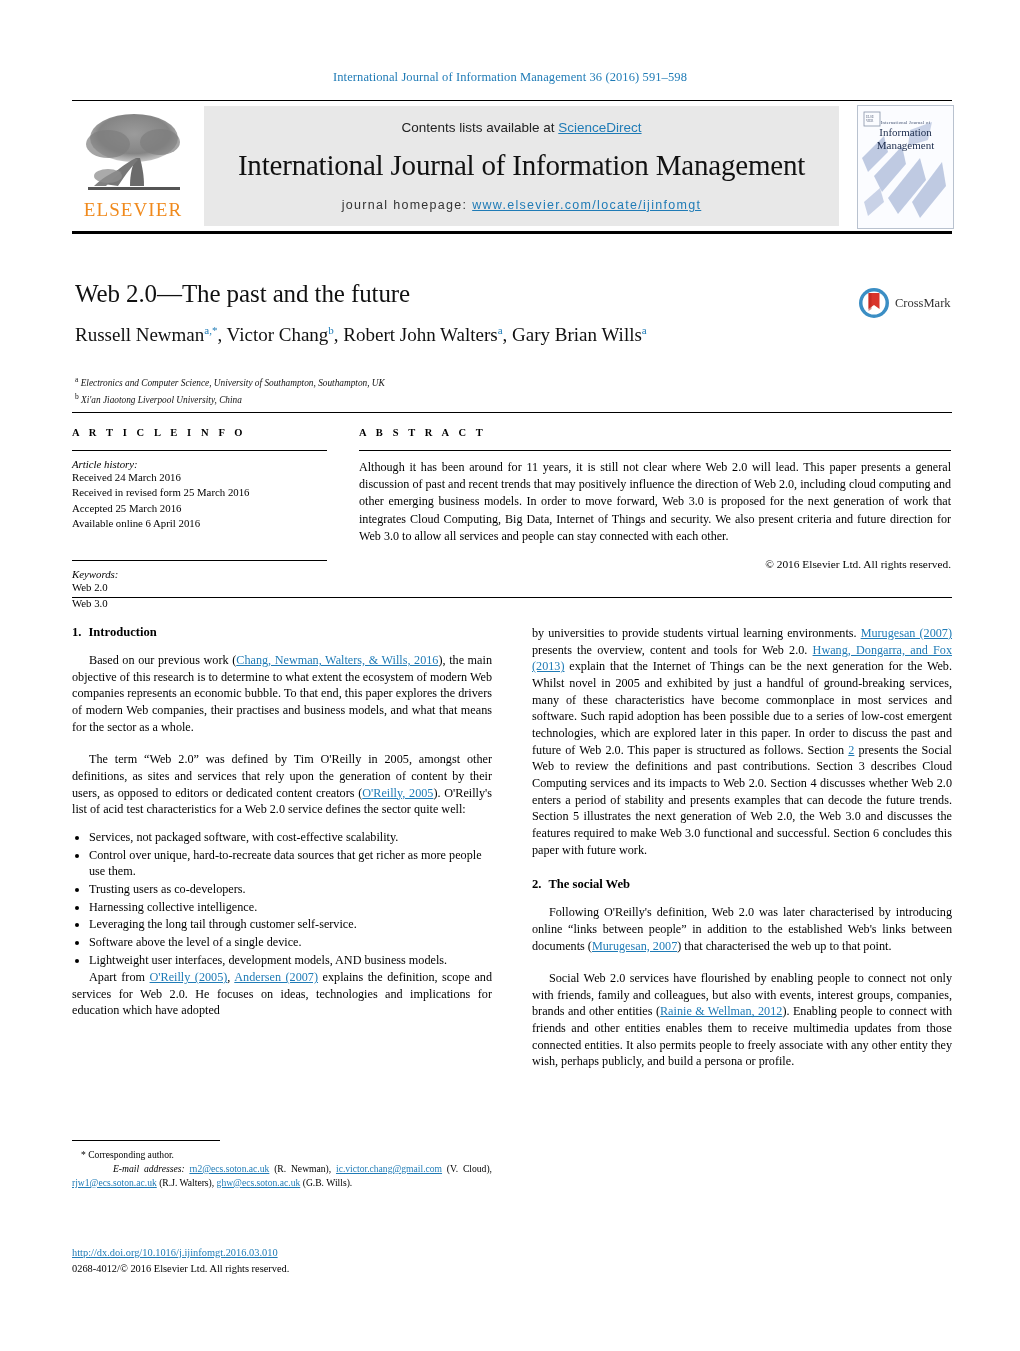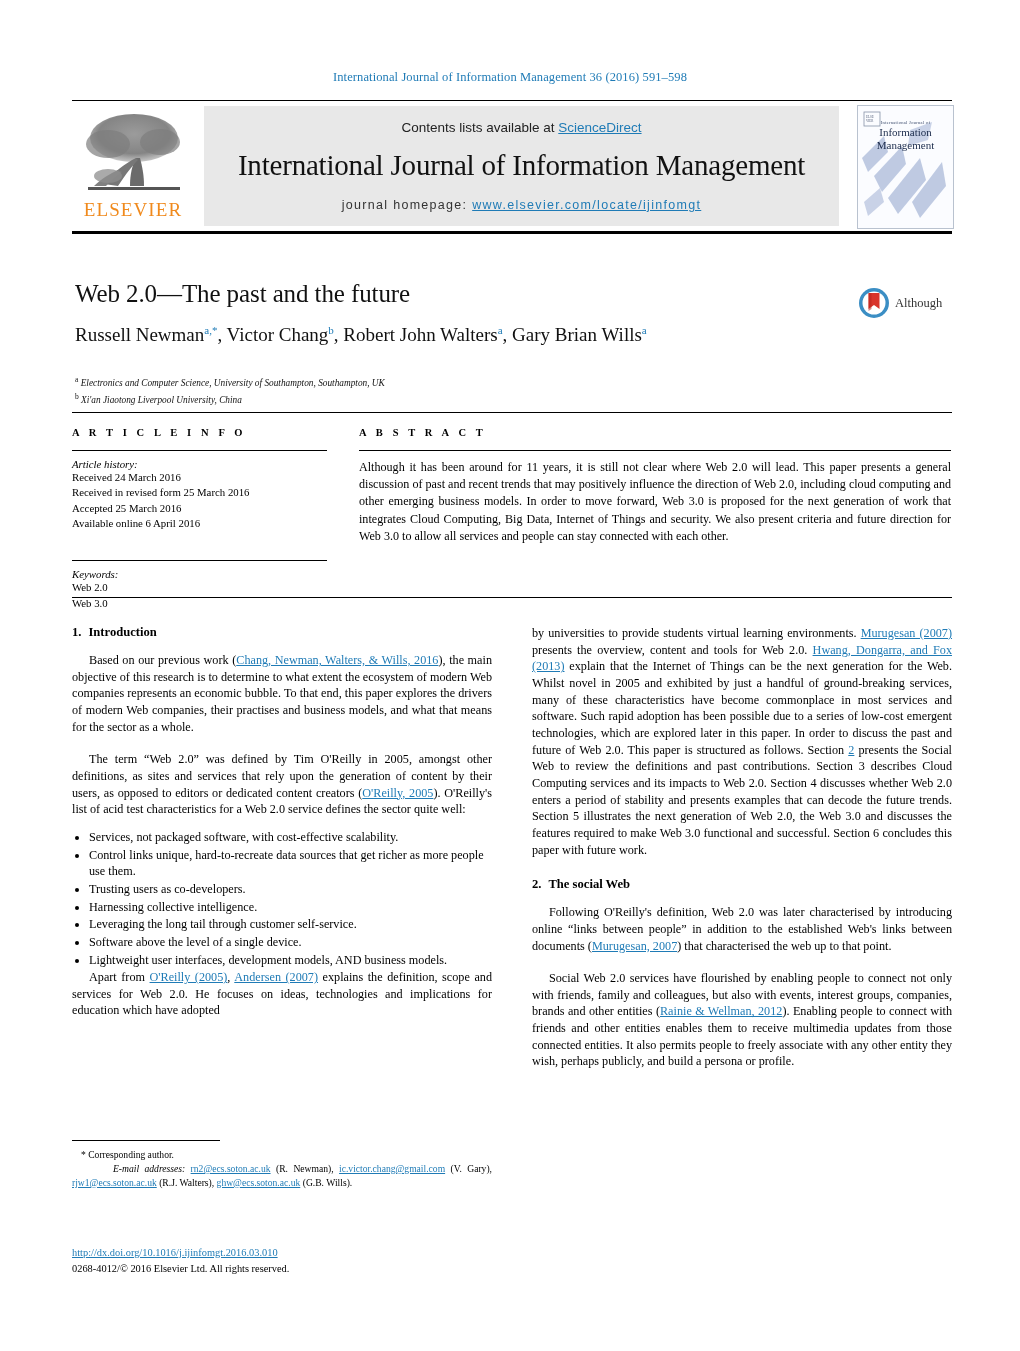--- a/index.html
+++ b/index.html
@@ -362,21 +362,21 @@
     </div>
   </div>
 
   <div class="crossmark">
     <svg width="32" height="32" viewBox="0 0 32 32">
       <circle cx="16" cy="16" r="15" fill="#3b8ec4"></circle>
       <circle cx="16" cy="16" r="11.5" fill="#ffffff"></circle>
       <path d="M10.5 6 h11 v16 l-5.5 -4 l-5.5 4 Z" fill="#d9342b"></path>
       <path d="M10.5 6 h3 v16 l-3 2 Z" fill="#b8241d" opacity="0.55"></path>
     </svg>
-    <span class="crossmark-text">Although</span>
+    <span class="crossmark-text">CrossMark</span>
   </div>
 
   <div class="infoabs">
     <div class="infoabs-rule-top"></div>
     <div class="infoabs-cols">
       <div class="col-info">
         <div class="sec-label">A R T I C L E    I N F O</div>
         <div class="thin-rule"></div>
         <div class="hist-head">Article history:</div>
         <div class="hist-line">Received 24 March 2016</div>
@@ -387,20 +387,21 @@
         <div class="thin-rule"></div>
         <div class="kw-head">Keywords:</div>
         <div class="kw-line">Web 2.0</div>
         <div class="kw-line">Web 3.0</div>
       </div>
 
       <div class="col-abs">
         <div class="sec-label">A B S T R A C T</div>
         <div class="thin-rule"></div>
         <div class="abstract-body">Although it has been around for 11 years, it is still not clear where Web 2.0 will lead. This paper presents a general discussion of past and recent trends that may positively influence the direction of Web 2.0, including cloud computing and other emerging business models. In order to move forward, Web 3.0 is proposed for the next generation of work that integrates Cloud Computing, Big Data, Internet of Things and security. We also present criteria and future direction for Web 3.0 to allow all services and people can stay connected with each other.</div>
+        <div class="copyright">© 2016 Elsevier Ltd. All rights reserved.</div>
       </div>
     </div>
   </div>
   <div class="infoabs-rule-bottom"></div>
 
   <div class="body-cols">
 
     <div class="bcol">
       <h2 class="sec-heading">
         <span class="num">1.</span><span>Introduction</span>
@@ -409,21 +410,21 @@
       <p class="para">
         <span>Based on our previous work (</span><a class="ref" href="#">Chang, Newman, Walters, &amp; Wills, 2016</a><span>), the main objective of this research is to determine to what extent the ecosystem of modern Web companies represents an economic bubble. To that end, this paper explores the drivers of modern Web companies, their practises and business models, and what that means for the sector as a whole.</span>
       </p>
 
       <p class="para">
         <span>The term “Web 2.0” was defined by Tim O'Reilly in 2005, amongst other definitions, as sites and services that rely upon the generation of content by their users, as opposed to editors or dedicated content creators (</span><a class="ref" href="#">O'Reilly, 2005</a><span>). O'Reilly's list of acid test characteristics for a Web 2.0 service defines the sector quite well:</span>
       </p>
 
       <ul class="bullets">
         <li>Services, not packaged software, with cost-effective scalability.</li>
-        <li>Control links unique, hard-to-recreate data sources that get richer as more people use them.</li>
+        <li>Control over unique, hard-to-recreate data sources that get richer as more people use them.</li>
         <li>Trusting users as co-developers.</li>
         <li>Harnessing collective intelligence.</li>
         <li>Leveraging the long tail through customer self-service.</li>
         <li>Software above the level of a single device.</li>
         <li>Lightweight user interfaces, development models, AND business models.</li>
       </ul>
 
       <p class="para after-list">
         <span>Apart from </span><a class="ref" href="#">O'Reilly (2005)</a><span>, </span><a class="ref" href="#">Andersen (2007)</a><span> explains the definition, scope and services for Web 2.0. He focuses on ideas, technologies and implications for education which have adopted</span>
       </p>
@@ -449,21 +450,21 @@
   </div>
 
   <div class="footnotes">
     <div class="fn-rule"></div>
     <div class="fn-line fn-star">* Corresponding author.</div>
     <div class="fn-line">
       <span class="fn-em">E-mail addresses:</span>
       <a class="doi-link" href="#">rn2@ecs.soton.ac.uk</a>
       <span>(R. Newman)</span>,
       <a class="doi-link" href="#">ic.victor.chang@gmail.com</a>
-      <span>(V. Gary)</span>,
+      <span>(V. Cloud)</span>,
       <a class="doi-link" href="#">rjw1@ecs.soton.ac.uk</a>
       <span>(R.J. Walters)</span>,
       <a class="doi-link" href="#">ghw@ecs.soton.ac.uk</a>
       <span>(G.B. Wills)</span>.
     </div>
   </div>
 
   <div class="doi-block">
     <a class="doi-link" href="#">http://dx.doi.org/10.1016/j.ijinfomgt.2016.03.010</a>
     <div>0268-4012/© 2016 Elsevier Ltd. All rights reserved.</div>

